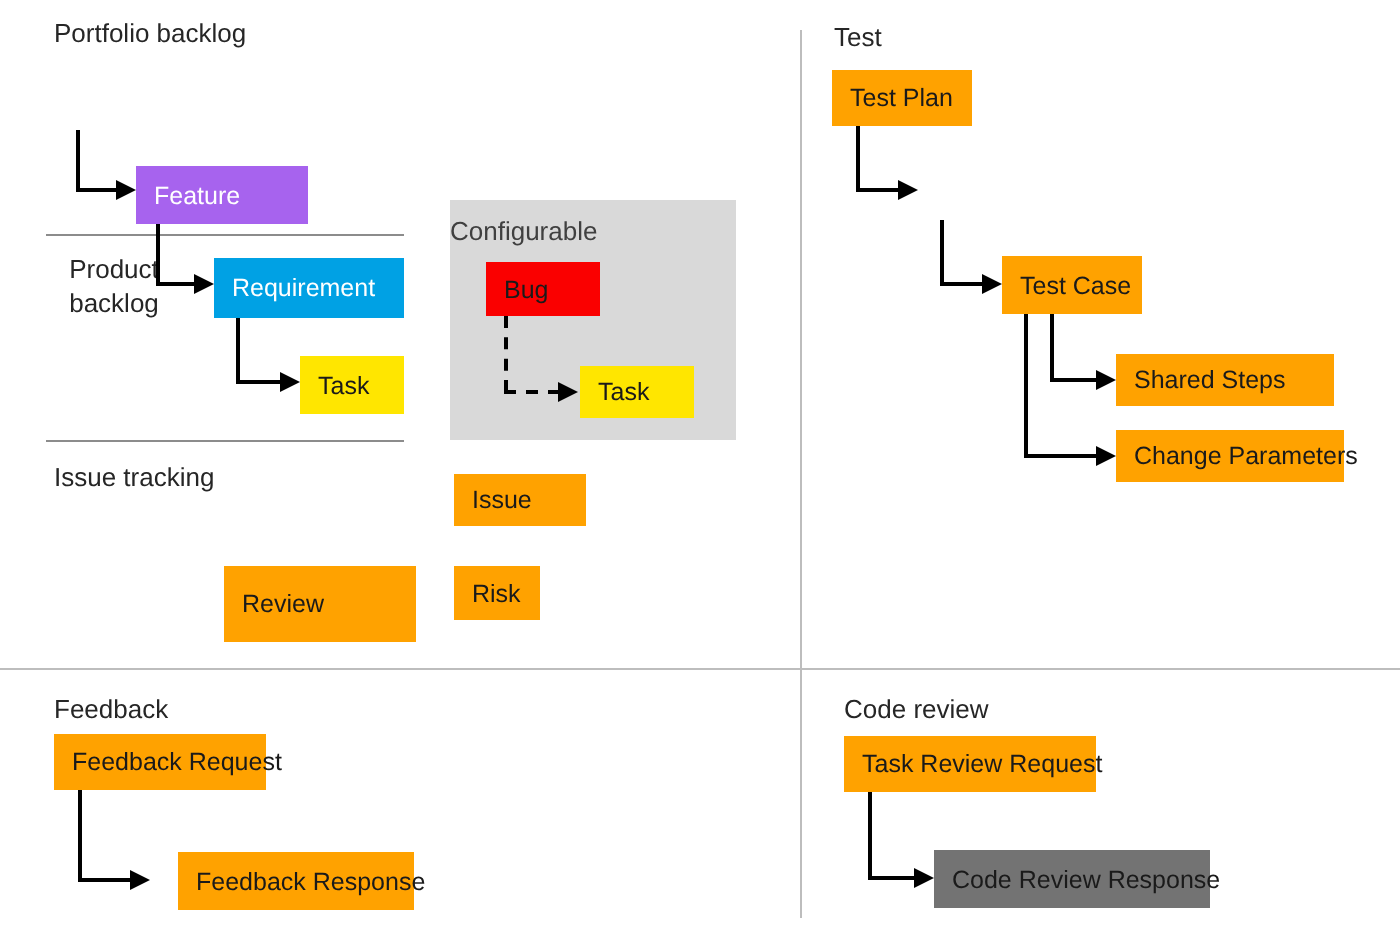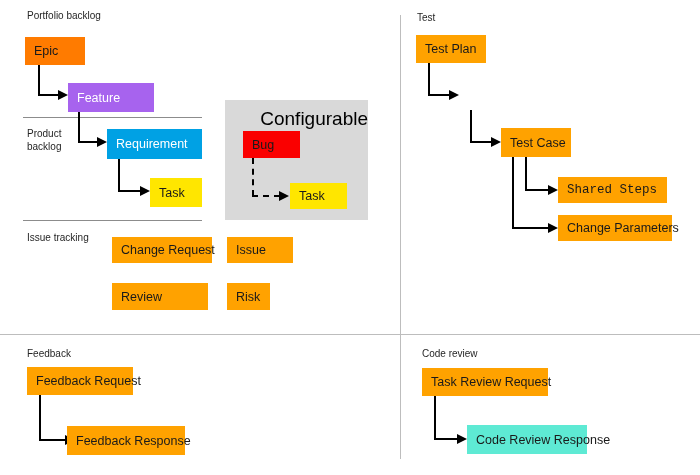--- a/index.html
+++ b/index.html
@@ -2,33 +2,34 @@
 <html><head>
 <meta charset="utf-8">
 <style>
   html,body{margin:0;padding:0;background:#ffffff;}
   #canvas{
     position:relative;width:700px;height:475px;background:#ffffff;
     font-family:"Liberation Sans","DejaVu Sans",sans-serif;
     color:#1a1a1a;overflow:hidden;
   }
   .heading{
-    position:absolute;font-size:10px;color:#262626;line-height:1.3;
+    position:absolute;font-size:13px;color:#262626;line-height:1.3;
     white-space:pre-line;
+    text-align:center;
   }
   .node{
     position:absolute;display:flex;align-items:center;
     font-size:12.5px;color:#1a1a1a;padding:0 4px 0 9px;
     white-space:nowrap;box-sizing:border-box;
   }
   .node.light{color:#ffffff;}
   .panel{position:absolute;}
   .panel-label{
-    position:absolute;left:0;right:0;text-align:right;
-    font-size:19px;color:#000000;
+    position:absolute;left:0;right:0;text-align:left;
+    font-size:13px;color:#404040;
   }
   .vseg{position:absolute;width:2px;background:#000;}
   .hseg{position:absolute;height:2px;background:#000;}
   .vseg.dash{width:0;background:none;border-left:2px dashed #000;}
   .hseg.dash{height:0;background:none;border-top:2px dashed #000;}
   .ah{
     position:absolute;width:0;height:0;
     border-top:5px solid transparent;border-bottom:5px solid transparent;
     border-left:10px solid #000;
   }
@@ -39,21 +40,20 @@
 </head>
 <body>
 
 <div id="canvas">
 
   <div class="qline-v" style="left:400px;top:15px;height:444px;"></div>
   <div class="qline-h" style="left:0px;top:334px;width:700px;"></div>
 
   <div class="heading" style="left:27px;top:9px;">Portfolio backlog</div>
 
-  <div class="node" style="left: 25px; top: 37px; width: 60px; height: 28px; background-color: rgb(255, 123, 0);">Epic</div>
 
   <div>
     <div class="vseg" style="left:38px;top:65px;height:30px;"></div>
     <div class="hseg" style="left:38px;top:94px;width:22px;"></div>
     <div class="ah" style="left:58px;top:90px;"></div>
   </div>
 
   <div class="node light" style="left: 68px; top: 83px; width: 86px; height: 29px; background-color: rgb(167, 99, 238);">Feature</div>
 
   <div class="sep" style="left:23px;top:117px;width:179px;"></div>
@@ -87,23 +87,22 @@
   <div>
     <div class="vseg dash" style="left:252px;top:158px;height:38px;"></div>
     <div class="hseg dash" style="left:252px;top:195px;width:28px;"></div>
     <div class="ah" style="left:279px;top:191px;"></div>
   </div>
 
   <div class="node" style="left: 290px; top: 183px; width: 57px; height: 26px; background-color: rgb(255, 230, 0);">Task</div>
 
   <div class="heading" style="left:27px;top:231px;">Issue tracking</div>
 
-  <div class="node" style="left: 112px; top: 237px; width: 100px; height: 26px; background-color: rgb(255, 162, 0);">Change Request</div>
   <div class="node" style="left: 227px; top: 237px; width: 66px; height: 26px; background-color: rgb(255, 162, 0);">Issue</div>
-  <div class="node" style="left: 112px; top: 283px; width: 96px; height: 27px; background-color: rgb(255, 162, 0);">Review</div>
+  <div class="node" style="left: 112px; top: 283px; width: 96px; height: 38px; background-color: rgb(255, 162, 0);">Review</div>
   <div class="node" style="left: 227px; top: 283px; width: 43px; height: 27px; background-color: rgb(255, 162, 0);">Risk</div>
 
   <div class="heading" style="left:417px;top:11px;">Test</div>
 
   <div class="node" style="left: 416px; top: 35px; width: 70px; height: 28px; background-color: rgb(255, 162, 0);">Test Plan</div>
 
   <div>
     <div class="vseg" style="left:428px;top:63px;height:33px;"></div>
     <div class="hseg" style="left:428px;top:94px;width:22px;"></div>
     <div class="ah" style="left:449px;top:90px;"></div>
@@ -117,47 +116,47 @@
   </div>
 
   <div class="node" style="left: 501px; top: 128px; width: 70px; height: 29px; background-color: rgb(255, 162, 0);">Test Case</div>
 
   <div>
     <div class="vseg" style="left:525px;top:157px;height:34px;"></div>
     <div class="hseg" style="left:525px;top:189px;width:24px;"></div>
     <div class="ah" style="left:548px;top:185px;"></div>
   </div>
 
-  <div class="node" style="left: 558px; top: 177px; width: 109px; height: 26px; background-color: rgb(255, 162, 0); font-family: Liberation Mono, monospace;">Shared Steps</div>
+  <div class="node" style="left: 558px; top: 177px; width: 109px; height: 26px; background-color: rgb(255, 162, 0);">Shared Steps</div>
 
   <div>
     <div class="vseg" style="left:512px;top:157px;height:72px;"></div>
     <div class="hseg" style="left:512px;top:227px;width:37px;"></div>
     <div class="ah" style="left:548px;top:223px;"></div>
   </div>
 
   <div class="node" style="left: 558px; top: 215px; width: 114px; height: 26px; background-color: rgb(255, 162, 0);">Change Parameters</div>
 
   <div class="heading" style="left:27px;top:347px;">Feedback</div>
 
   <div class="node" style="left: 27px; top: 367px; width: 106px; height: 28px; background-color: rgb(255, 162, 0);">Feedback Request</div>
 
   <div>
     <div class="vseg" style="left:39px;top:395px;height:46px;"></div>
     <div class="hseg" style="left:39px;top:439px;width:27px;"></div>
     <div class="ah" style="left:65px;top:435px;"></div>
   </div>
 
-  <div class="node" style="left: 67px; top: 426px; width: 118px; height: 29px; background-color: rgb(255, 162, 0);">Feedback Response</div>
+  <div class="node" style="left: 89px; top: 426px; width: 118px; height: 29px; background-color: rgb(255, 162, 0);">Feedback Response</div>
 
   <div class="heading" style="left:422px;top:347px;">Code review</div>
 
   <div class="node" style="left: 422px; top: 368px; width: 126px; height: 28px; background-color: rgb(255, 162, 0);">Task Review Request</div>
 
   <div>
     <div class="vseg" style="left:434px;top:396px;height:44px;"></div>
     <div class="hseg" style="left:434px;top:438px;width:24px;"></div>
     <div class="ah" style="left:457px;top:434px;"></div>
   </div>
 
-  <div class="node" style="left: 467px; top: 425px; width: 120px; height: 29px; background-color: #5eead4;">Code Review Response</div>
+  <div class="node" style="left: 467px; top: 425px; width: 138px; height: 29px; background-color: #737373;">Code Review Response</div>
 
 </div>
 
 </body></html>

